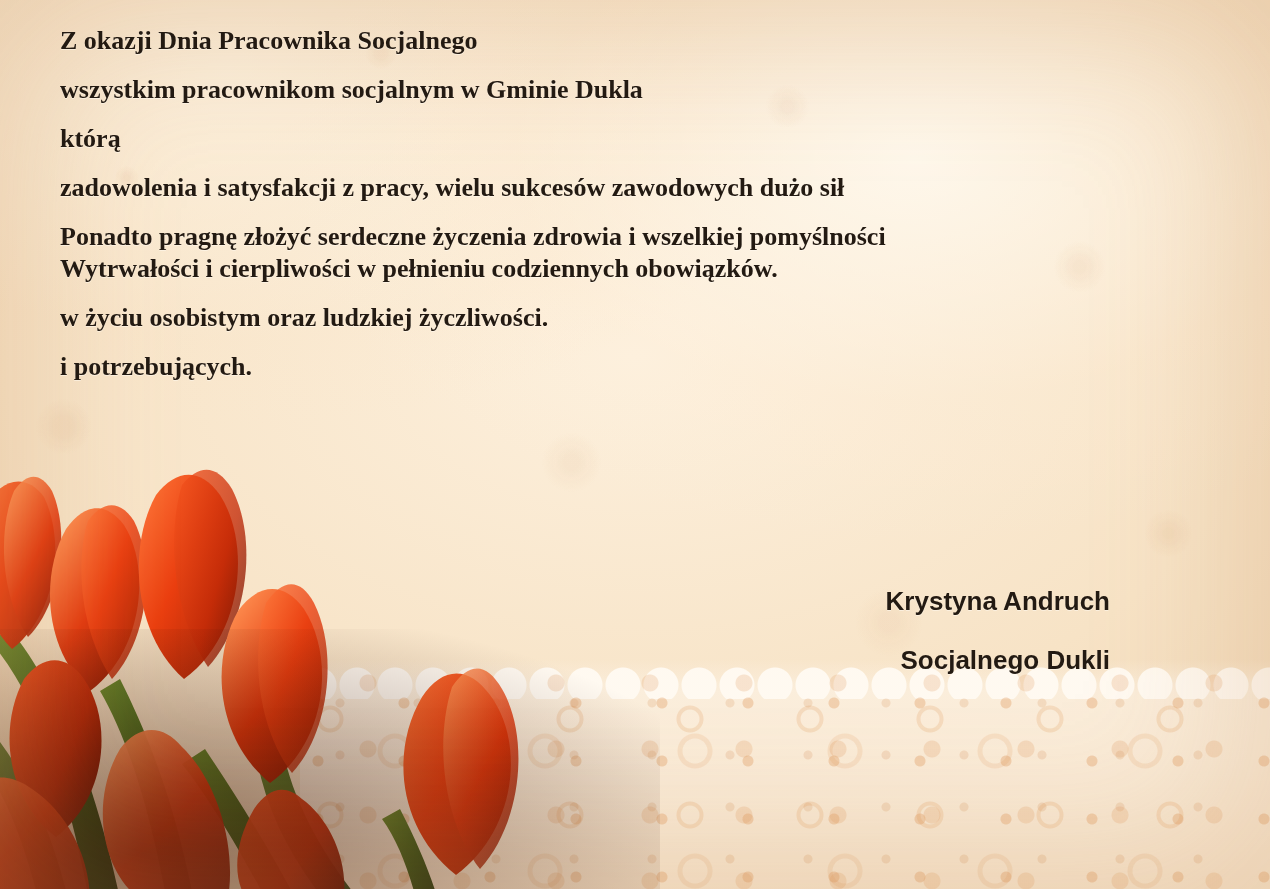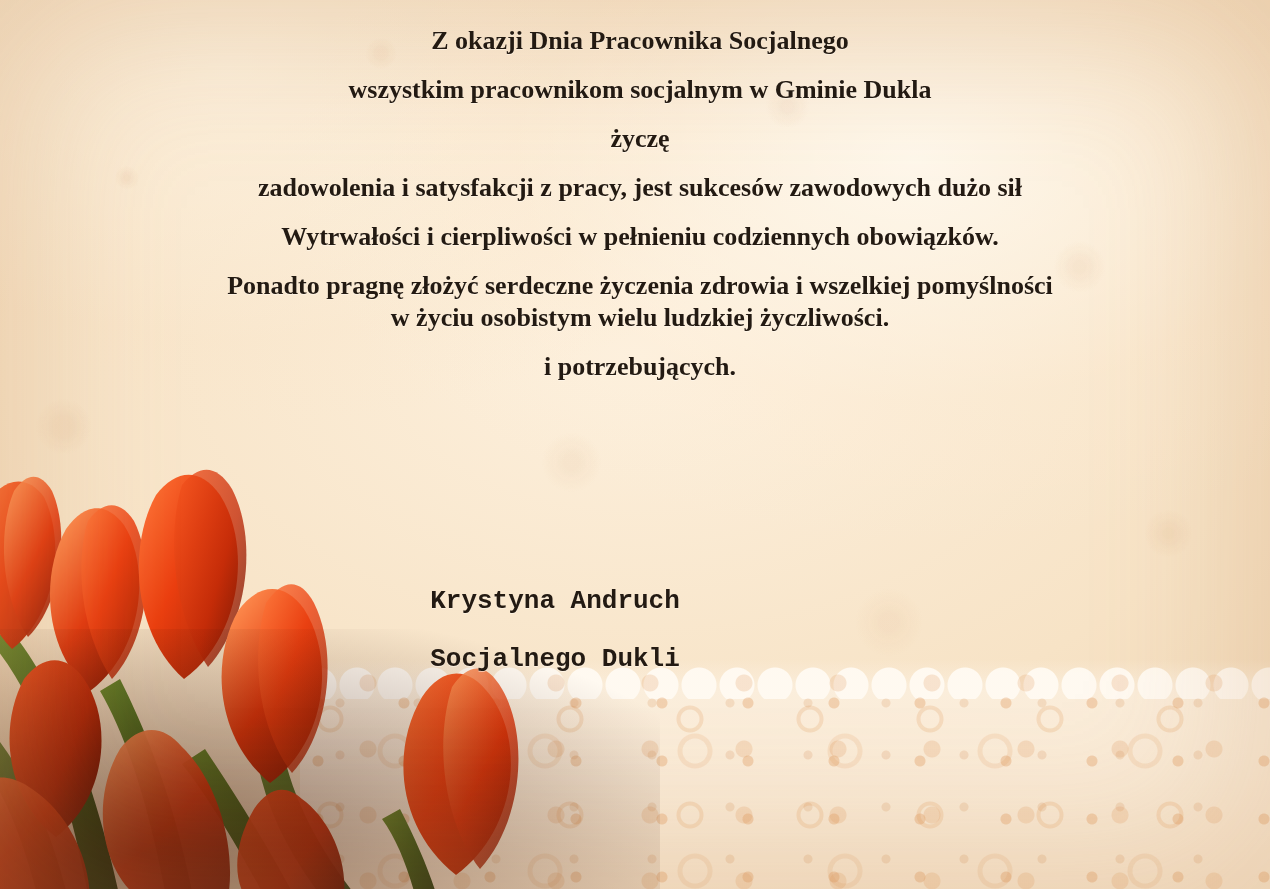--- a/index.html
+++ b/index.html
@@ -106,42 +106,41 @@
     pointer-events: none;
   }
   .bouquet svg { display:block; width:100%; height:100%; }
 
   
   .message {
     position: absolute;
     top: 28px;
     left: 60px;
     width: 1160px;
-    text-align: center;
     color: #231a12;
     font-family: "Liberation Serif", serif;
     font-weight: bold;
     font-size: 26px;
     line-height: 1.0;
     text-shadow: 0 1px 0 rgba(255,250,240,0.55);
   }
   .message .line {
     margin: 0 0 23px 0;
     white-space: nowrap;
   }
   .message .line.tight { margin-bottom: 6px; }
 
   .signature {
     position: absolute;
     top: 586px;
     left: 0;
     width: 1110px;
-    text-align: center;
+    text-align: right;
     color: #231a12;
-    font-family: Liberation Mono, monospace;
+    font-family: Liberation Sans, sans-serif;
     font-weight: bold;
     font-size: 26px;
     text-shadow: 0 1px 0 rgba(255,250,240,0.55);
   }
   .signature .line { margin-bottom: 28px; }
 </style>
 </head>
 <body>
 
 <div class="card">
@@ -219,25 +218,25 @@
 
       <rect x="0" y="250" width="690" height="280" fill="url(#shade)"></rect>
     </svg>
   </div>
 
   <div class="vignette"></div>
 
   <div class="message">
     <p class="line">Z okazji Dnia Pracownika Socjalnego</p>
     <p class="line">wszystkim pracownikom socjalnym w Gminie Dukla</p>
-    <p class="line">życzę</p>
-    <p class="line">zadowolenia i satysfakcji z pracy, jest sukcesów zawodowych dużo sił</p>
+    <p class="line">którą</p>
+    <p class="line">zadowolenia i satysfakcji z pracy, wielu sukcesów zawodowych dużo sił</p>
+    <p class="line tight">Ponadto pragnę złożyć serdeczne życzenia zdrowia i wszelkiej pomyślności</p>
     <p class="line">Wytrwałości i cierpliwości w pełnieniu codziennych obowiązków.</p>
-    <p class="line tight">Ponadto pragnę złożyć serdeczne życzenia zdrowia i wszelkiej pomyślności</p>
-    <p class="line">w życiu osobistym wielu ludzkiej życzliwości.</p>
+    <p class="line">w życiu osobistym oraz ludzkiej życzliwości.</p>
     <p class="line">i potrzebujących.</p>
   </div>
 
   <div class="signature">
     <div class="line">Krystyna Andruch</div>
     <div class="line">Socjalnego Dukli</div>
   </div>
 
 </div>
 

